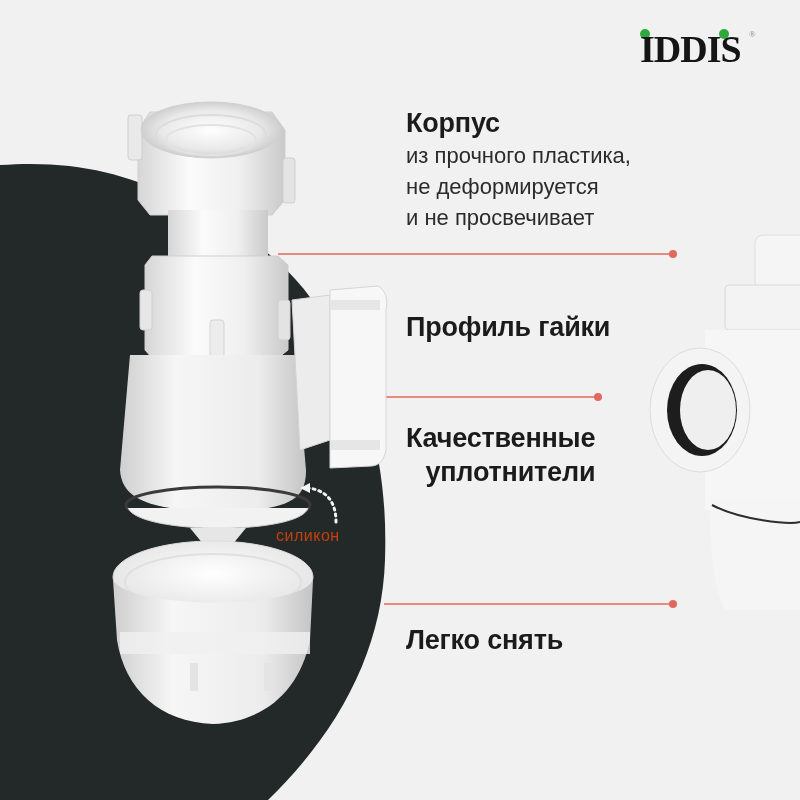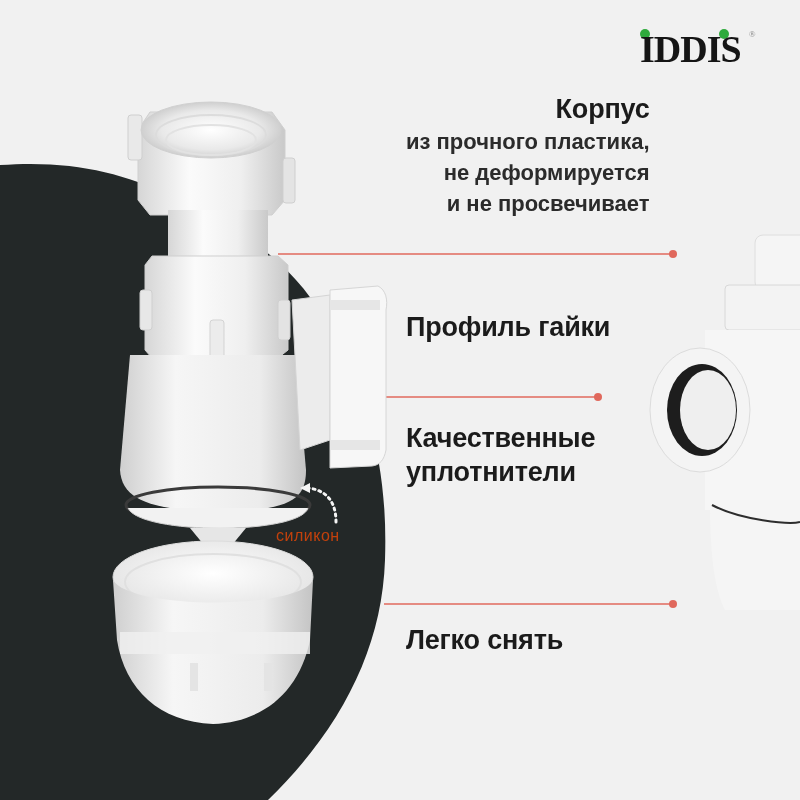--- a/index.html
+++ b/index.html
@@ -23,21 +23,21 @@
       font-size: 9px; color: #888; font-weight: normal;
     }
 
     
     .feature { position: absolute; left: 406px; color: #1e1e1e; }
     .feature .title {
       font-size: 27px; font-weight: bold; line-height: 34px; color: #1b1b1b;
       letter-spacing: -0.2px;
     }
     .feature .desc {
-      font-size: 22px; line-height: 31px; color: #2b2b2b; font-weight: bold;
+      font-size: 22px; line-height: 31px; color: #2b2b2b; font-weight: normal;
       white-space: pre-line;
     }
 
     .silicon-label {
       position: absolute; left: 276px; top: 527px;
       color: #c2410c; font-size: 16px; letter-spacing: 0.5px;
     }
   </style>
 </head>
 <body>
@@ -135,32 +135,32 @@
 
   <circle cx="645" cy="34" r="5" fill="#2eaa3c"></circle>
   <circle cx="724" cy="34" r="5" fill="#2eaa3c"></circle>
 </svg>
 
 <div class="logo">
   <span>IDDIS</span>
   <span class="reg">®</span>
 </div>
 
-<div class="feature" style="top:92px;text-align:right;">
+<div class="feature" style="top:106px;">
   <div class="title">Корпус</div>
   <div class="desc">из прочного пластика,
 не деформируется
 и не просвечивает</div>
 </div>
 
 <div class="feature" style="top:275px;margin-top:35px;">
   <div class="title">Профиль гайки</div>
 </div>
 
-<div class="feature" style="top:421px;">
+<div class="feature" style="top:421px;text-align:right;">
   <div class="title" style="white-space:pre-line;">Качественные
 уплотнители</div>
 </div>
 
 <div class="feature" style="top:623px;text-align:right;">
   <div class="title">Легко снять</div>
 </div>
 
 <div class="silicon-label">силикон</div>
 

